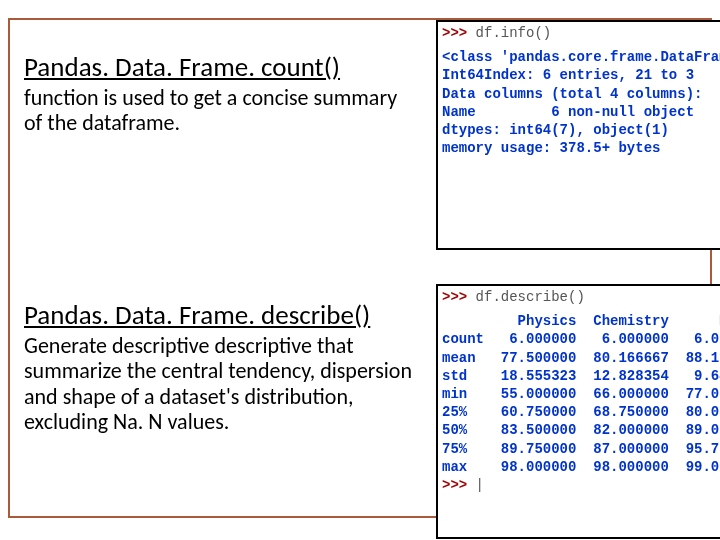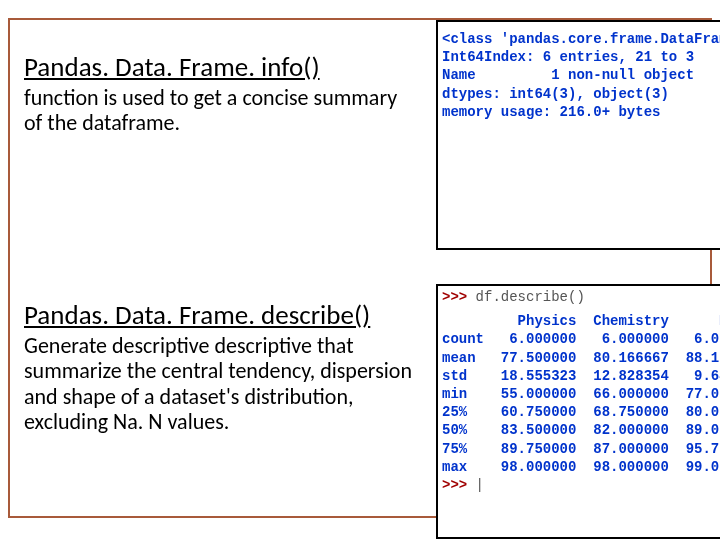--- a/index.html
+++ b/index.html
@@ -54,37 +54,41 @@
   .gray { color: #555; }
   pre { margin: 0; white-space: pre; font-family: inherit; }
   .hdr-row { font-size: 10px; color: #555; font-family: "Courier New", monospace; }
 </style>
 </head>
 <body>
 
 <div class="slide">
 
   <div class="left-block top">
-    <div class="heading">Pandas. Data. Frame. info()</div>
+    <div class="heading">Pandas. Data. Frame. count()</div>
     <div class="desc">function is used to get a concise summary of  the dataframe.</div>
   </div>
 
   <div class="left-block bottom">
     <div class="heading">Pandas. Data. Frame. describe()</div>
     <div class="desc">Generate descriptive descriptive that summarize the central tendency, dispersion and shape of a dataset's distribution, excluding Na. N values.</div>
   </div>
 
   <div class="term-block term1">
     <div class="hdr-row"></div>
+    <div>
+      <span class="prompt">&gt;&gt;&gt; </span><span class="gray">df.info()</span>
+    </div>
     <div style="height:6px"></div>
     <pre class="out-blue">&lt;class 'pandas.core.frame.DataFrame'&gt;</pre>
     <pre class="out-blue">Int64Index: 6 entries, 21 to 3</pre>
-    <pre class="out-blue">Name         1 non-null object</pre>
-    <pre class="out-blue">dtypes: int64(3), object(3)</pre>
-    <pre class="out-blue">memory usage: 216.0+ bytes</pre>
+    <pre class="out-blue">Data columns (total 4 columns):</pre>
+    <pre class="out-blue">Name         6 non-null object</pre>
+    <pre class="out-blue">dtypes: int64(7), object(1)</pre>
+    <pre class="out-blue">memory usage: 378.5+ bytes</pre>
   </div>
 
   <div class="term-block term2">
     <div>
       <span class="prompt">&gt;&gt;&gt; </span><span class="gray">df.describe()</span>
     </div>
     <div style="height:6px"></div>
     <pre class="out-hdr">         Physics  Chemistry      Maths</pre>
     <pre class="out-blue">count   6.000000   6.000000   6.000000</pre>
     <pre class="out-blue">mean   77.500000  80.166667  88.166667</pre>

